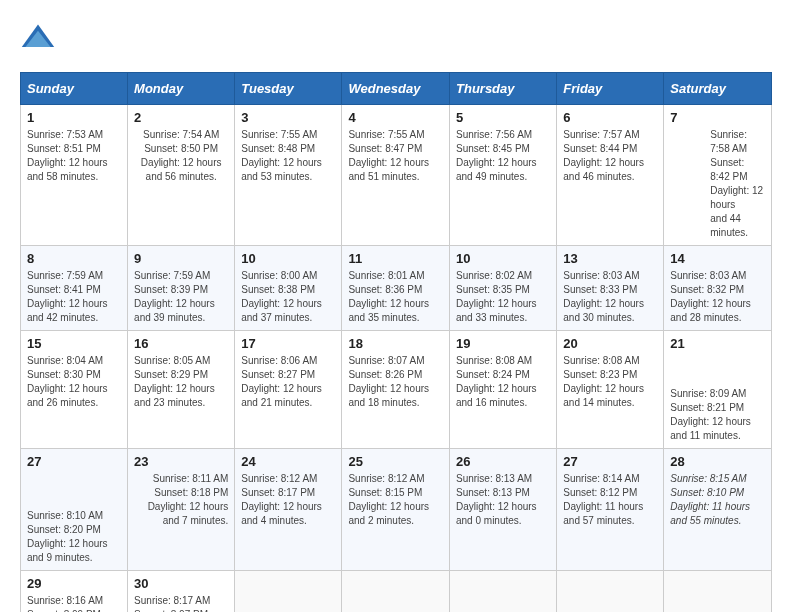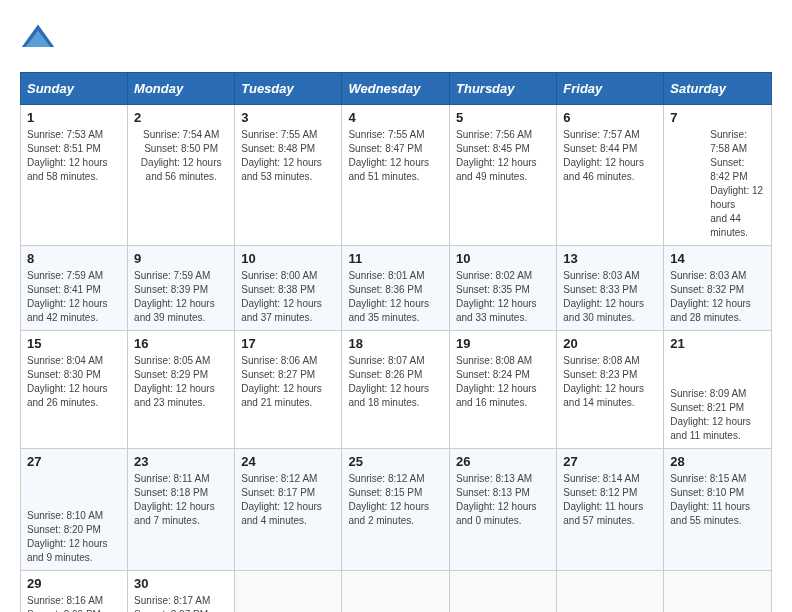--- a/index.html
+++ b/index.html
@@ -274,21 +274,21 @@
       <tr>
         <td>
           <div class="day-number">27</div>
           <div class="day-info" style="white-space: pre-wrap; margin-top: 40px;">Sunrise: 8:10 AM
 Sunset: 8:20 PM
 Daylight: 12 hours
 and 9 minutes.</div>
         </td>
         <td>
           <div class="day-number">23</div>
-          <div class="day-info" style="white-space: pre-wrap;">Sunrise: 8:11 AM
+          <div class="day-info" style="white-space: pre-wrap; text-align: right;">Sunrise: 8:11 AM
 Sunset: 8:18 PM
 Daylight: 12 hours
 and 7 minutes.</div>
         </td>
         <td>
           <div class="day-number">24</div>
           <div class="day-info" style="white-space: pre-wrap;">Sunrise: 8:12 AM
 Sunset: 8:17 PM
 Daylight: 12 hours
 and 4 minutes.</div>
@@ -309,21 +309,21 @@
         </td>
         <td>
           <div class="day-number">27</div>
           <div class="day-info" style="white-space: pre-wrap;">Sunrise: 8:14 AM
 Sunset: 8:12 PM
 Daylight: 11 hours
 and 57 minutes.</div>
         </td>
         <td>
           <div class="day-number">28</div>
-          <div class="day-info" style="white-space: pre-wrap;">Sunrise: 8:15 AM
+          <div class="day-info" style="white-space: pre-wrap; font-style: italic;">Sunrise: 8:15 AM
 Sunset: 8:10 PM
 Daylight: 11 hours
 and 55 minutes.</div>
         </td>
       </tr>
       <tr>
         <td>
           <div class="day-number">29</div>
           <div class="day-info" style="white-space: pre-wrap;">Sunrise: 8:16 AM
 Sunset: 8:09 PM

